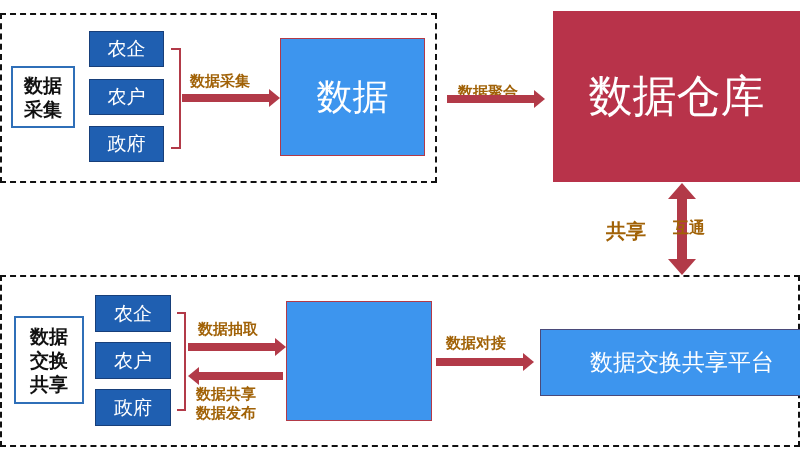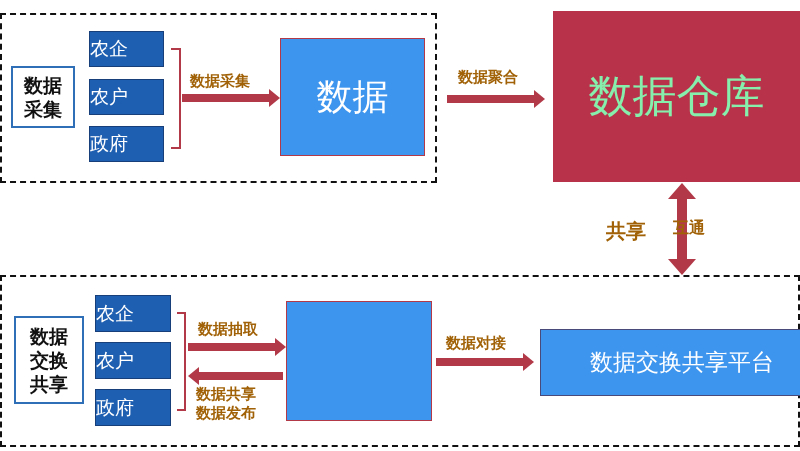--- a/index.html
+++ b/index.html
@@ -1,27 +1,27 @@
 <!DOCTYPE html>
 <html><head>
 <meta charset="utf-8">
 <style>
   html,body{margin:0;padding:0;}
   body{width:800px;height:451px;background:#ffffff;position:relative;overflow:hidden;font-family:"DejaVu Sans","Liberation Sans",sans-serif;}
   .abs{position:absolute;box-sizing:border-box;}
   .dash{border:2px dashed #111;}
   .label-box{background:#fff;border:2px solid #2f6fb8;display:flex;align-items:center;justify-content:center;text-align:center;font-weight:bold;color:#111;font-size:19px;line-height:24px;}
-  .src{background:#1f5fb1;color:#fff;display:flex;align-items:center;justify-content:flex-start;font-size:19px;border:1px solid #173f7a;}
+  .src{background:#1f5fb1;color:#fff;display:flex;align-items:center;justify-content:center;font-size:19px;border:1px solid #173f7a;}
   .proc{background:#3d95ee;color:#fff;display:flex;align-items:center;justify-content:center;text-align:center;border:1.5px solid #b23a48;}
   .bracket{border:2.5px solid #b23a48;border-left:none;}
   .lbl{font-weight:bold;color:#a16207;font-size:15px;white-space:nowrap;}
   .arrow-r,.arrow-l{height:8px;background:#b23a48;}
   .arrow-r::after{content:"";position:absolute;right:-10px;top:-5px;border-left:11px solid #b23a48;border-top:9px solid transparent;border-bottom:9px solid transparent;}
   .arrow-l::before{content:"";position:absolute;left:-10px;top:-5px;border-right:11px solid #b23a48;border-top:9px solid transparent;border-bottom:9px solid transparent;}
-  .warehouse{background:#b8334a;color:#86efac;display:flex;align-items:center;justify-content:center;font-size:44px;}
+  .warehouse{background:#b8334a;color:#ffffff;display:flex;align-items:center;justify-content:center;font-size:44px;}
 </style>
 </head>
 <body>
 
 <div class="abs dash" style="left:0;top:13px;width:437px;height:170px;"></div>
 
 <div class="abs label-box" style="left:11px;top:66px;width:64px;height:62px;">
   <div><span>数据</span><br><span>采集</span></div>
 </div>
 
@@ -37,21 +37,21 @@
 
 <div class="abs bracket" style="left:171px;top:48px;width:10px;height:101px;"></div>
 
 <div class="abs lbl" style="left:190px;top:72px;">数据采集</div>
 <div class="abs arrow-r" style="left:182px;top:94px;width:88px;"></div>
 
 <div class="abs proc" style="left:280px;top:38px;width:145px;height:118px;font-size:36px;line-height:44px;">
   <div><span>数据</span><br></div>
 </div>
 
-<div class="abs lbl" style="left:458px;top:68px;font-family:Liberation Mono, monospace;">数据聚合</div>
+<div class="abs lbl" style="left:458px;top:83px;font-family:Liberation Mono, monospace;">数据聚合</div>
 <div class="abs arrow-r" style="left:447px;top:95px;width:88px;"></div>
 
 <div class="abs warehouse" style="left:553px;top:11px;width:247px;height:171px;">
     <span>数据仓库</span>
   </div>
 
 <div class="abs" style="left:668px;top:183px;width:28px;height:92px;">
   <svg width="28" height="92" viewBox="0 0 28 92">
     <polygon points="14,0 28,16 19,16 19,76 28,76 14,92 0,76 9,76 9,16 0,16" fill="#b23a48"></polygon>
   </svg>

